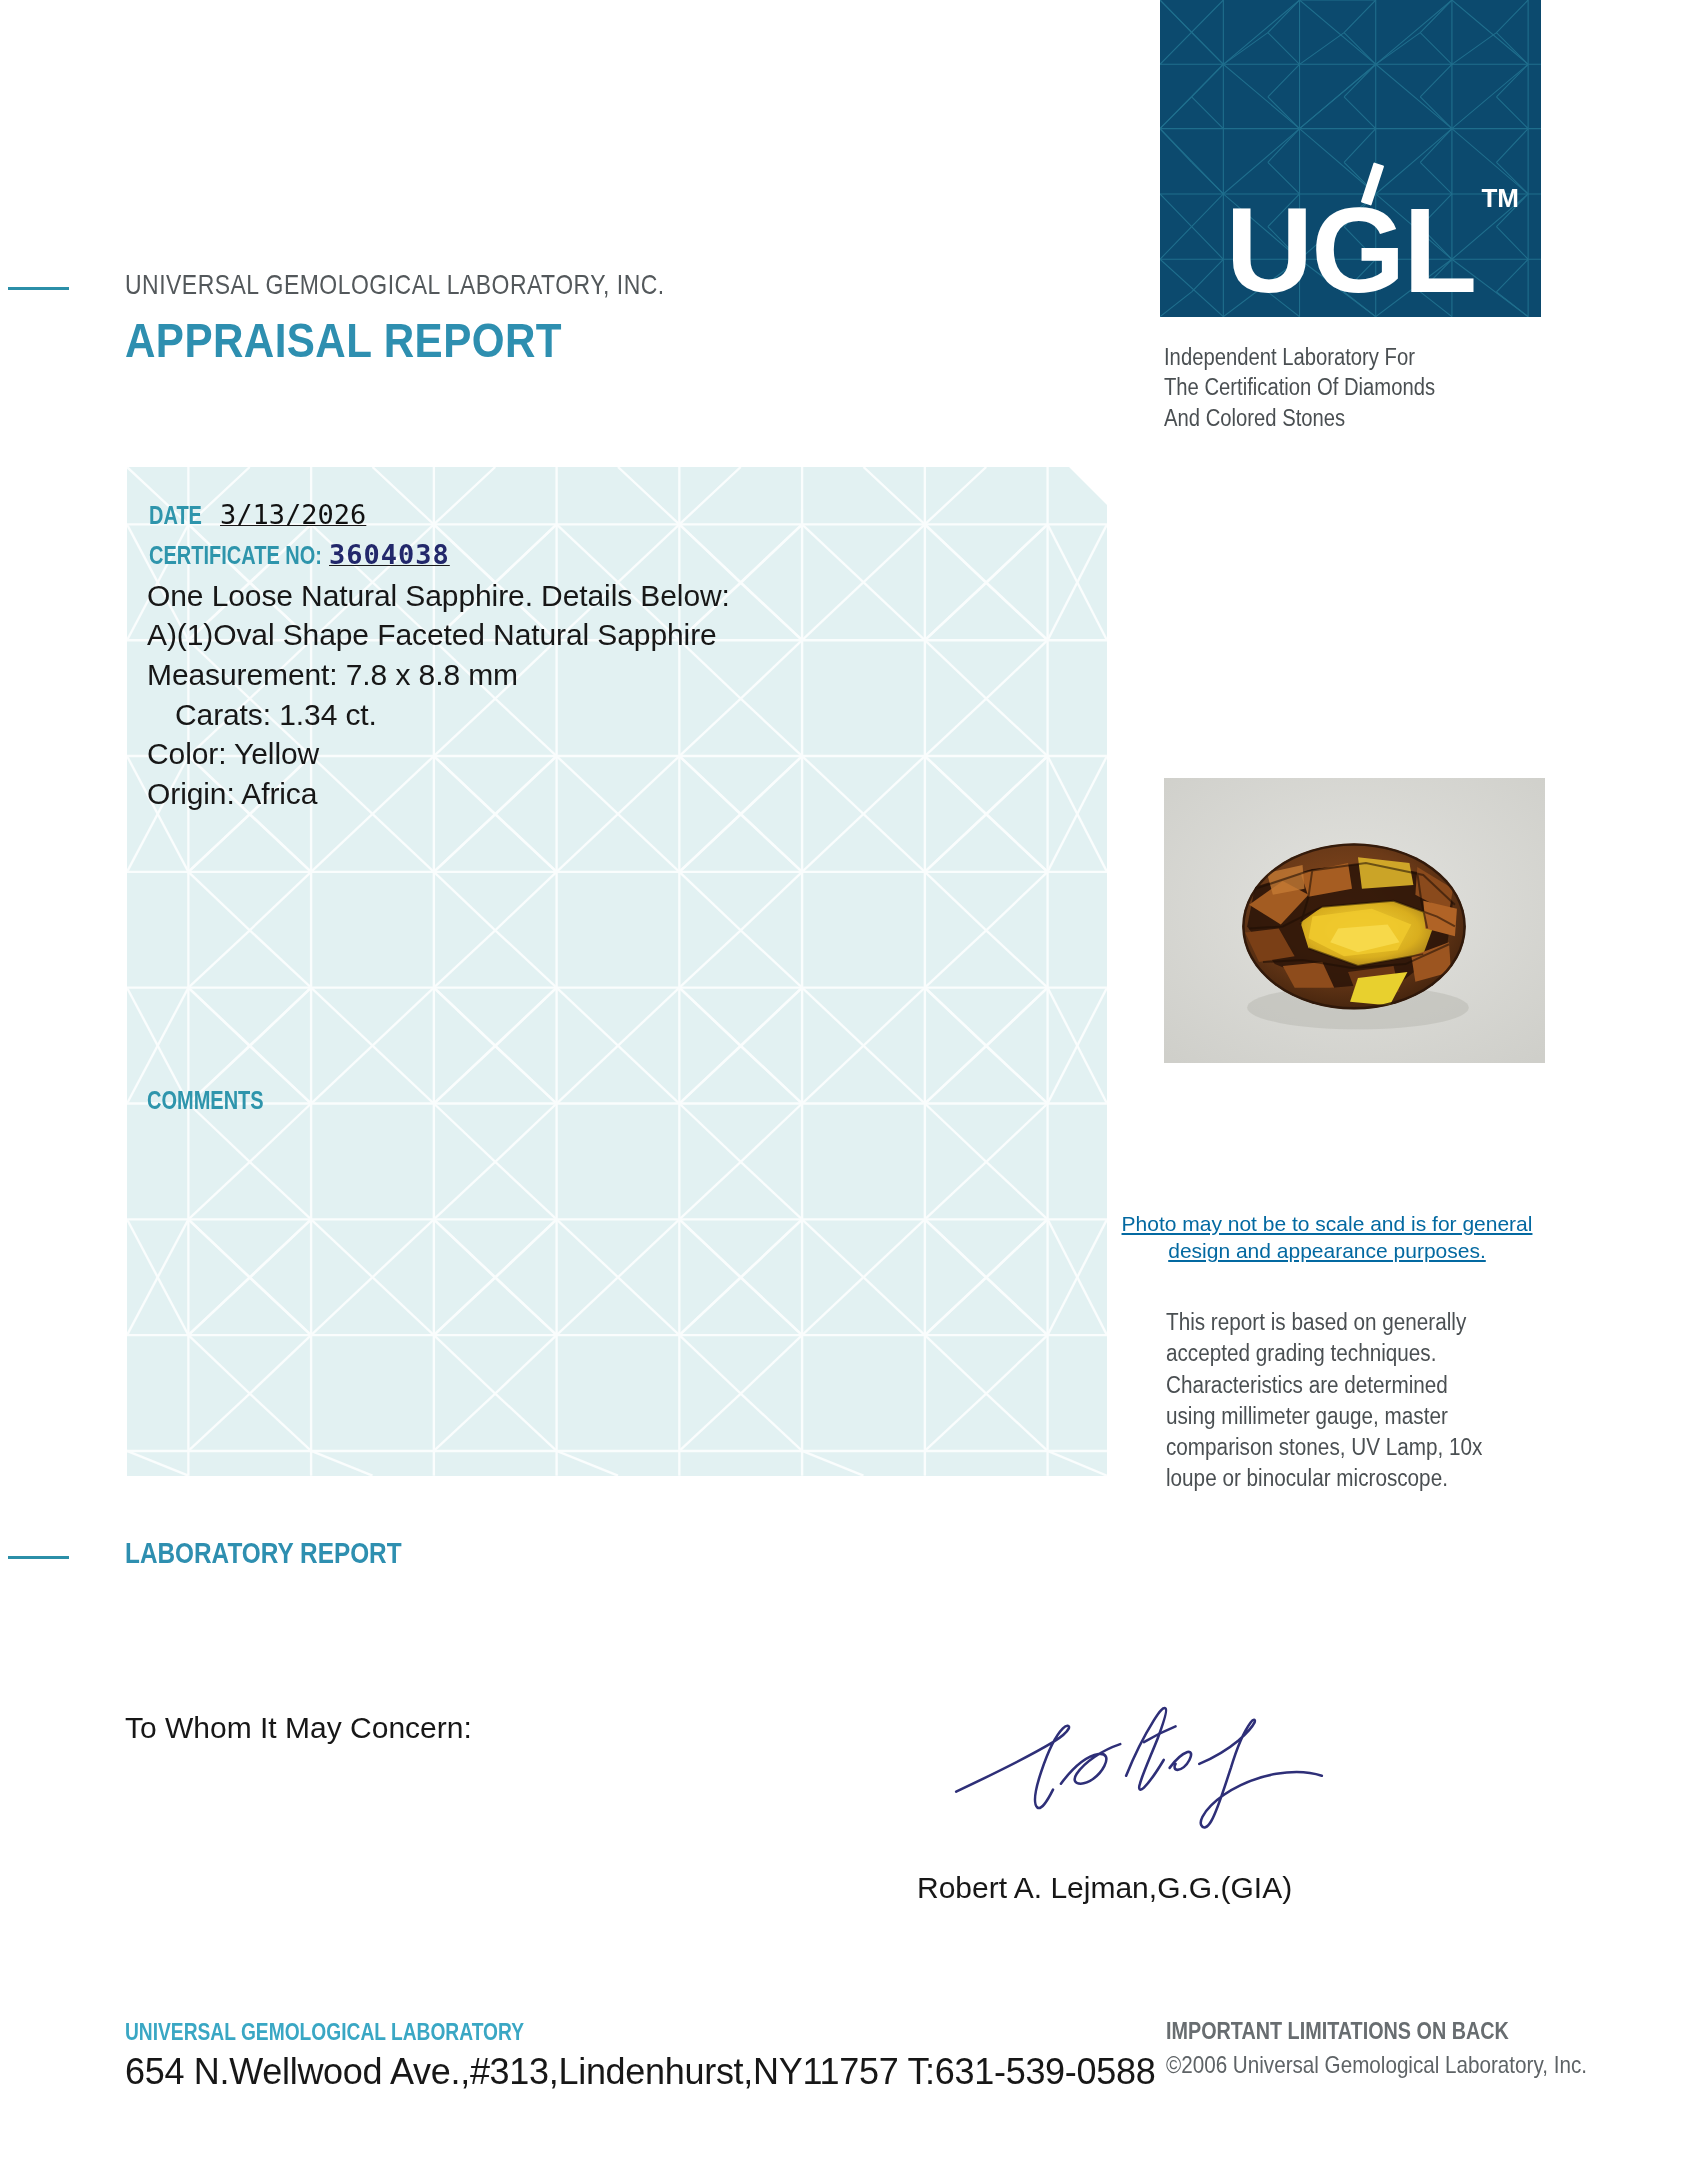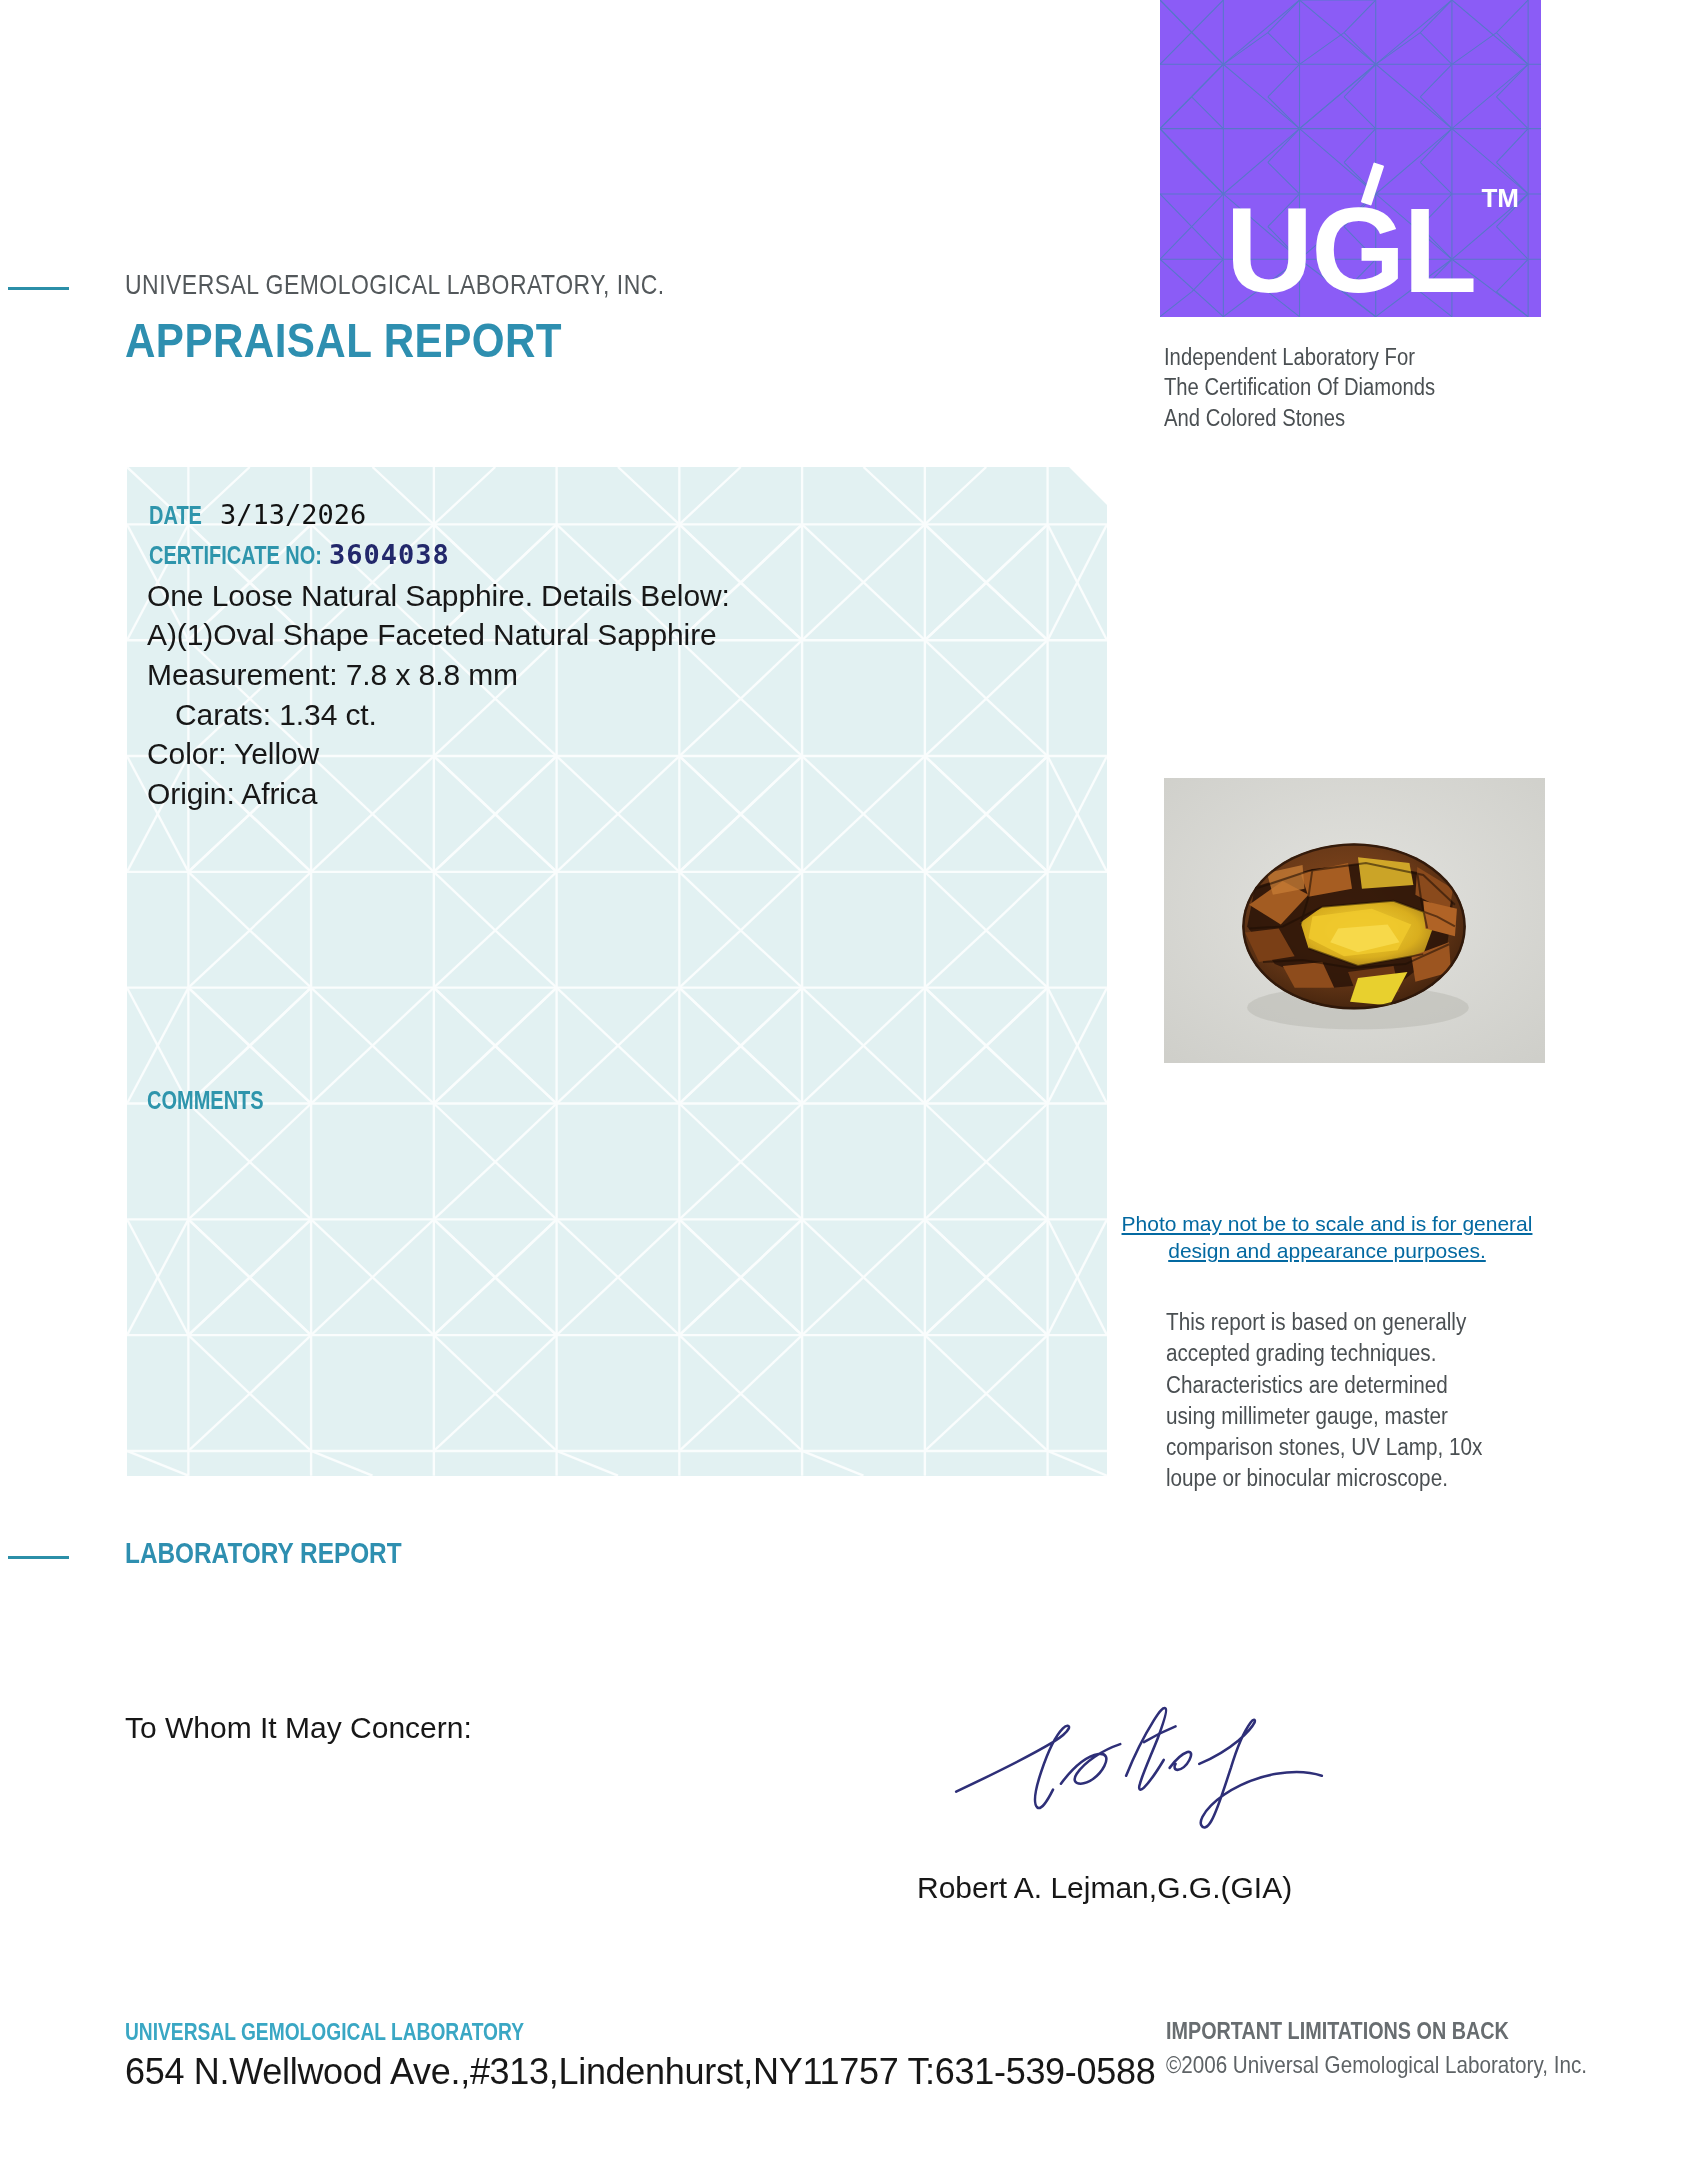--- a/index.html
+++ b/index.html
@@ -16,21 +16,21 @@
     overflow: hidden;
   }
 
   
   #logo-block {
     position: absolute;
     left: 1160px;
     top: 0;
     width: 381px;
     height: 317px;
-    background: #8b5cf6;
+    background: #0c4a6e;
     overflow: hidden;
   }
   #logo-pattern {
     position: absolute;
     inset: 0;
     opacity: 0.55;
   }
   #logo-wordmark {
     position: absolute;
     left: 0;
@@ -135,20 +135,21 @@
     top: 0;
     width: 100%;
     height: 100%;
   }
 
   .meta-row {
     position: absolute;
     left: 22px;
     white-space: nowrap;
     font-family: "DejaVu Sans Mono", monospace;
+    text-decoration: underline;
   }
   #date-row { top: 32px; }
   #cert-row { top: 72px; }
 
   .meta-label {
     color: #2e95ac;
     font-weight: bold;
     font-size: 25px;
     letter-spacing: 0px;
     font-family: "Liberation Sans", sans-serif;

